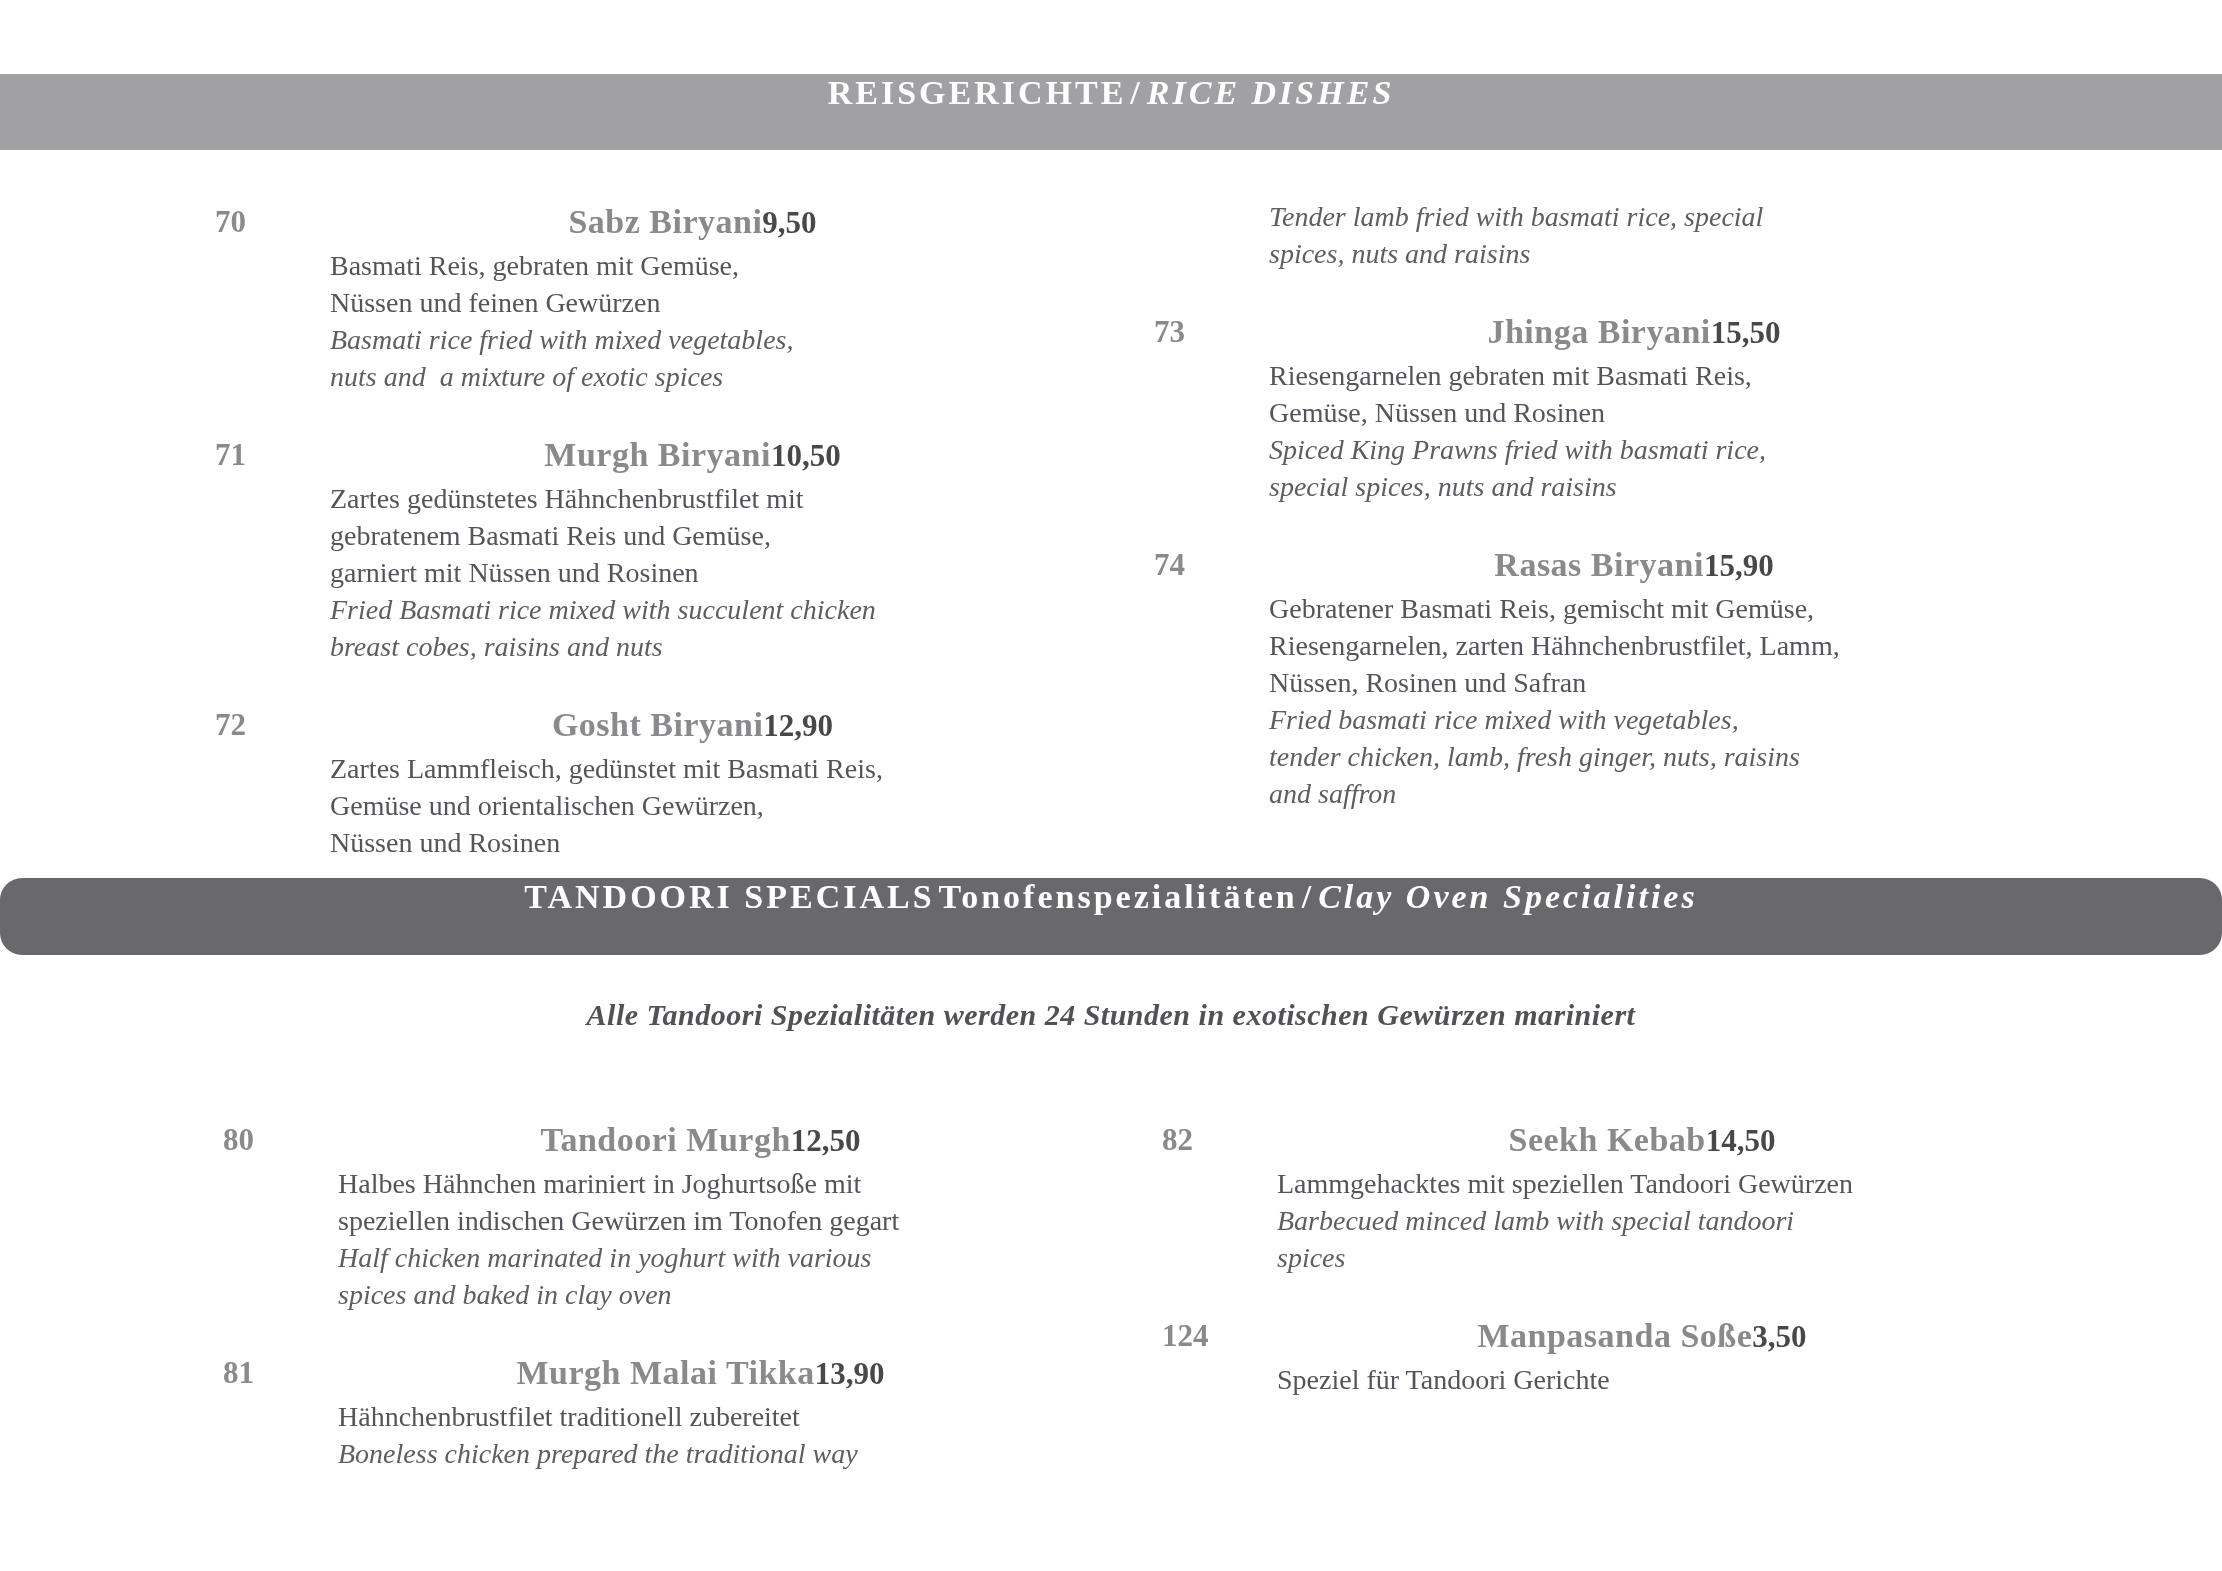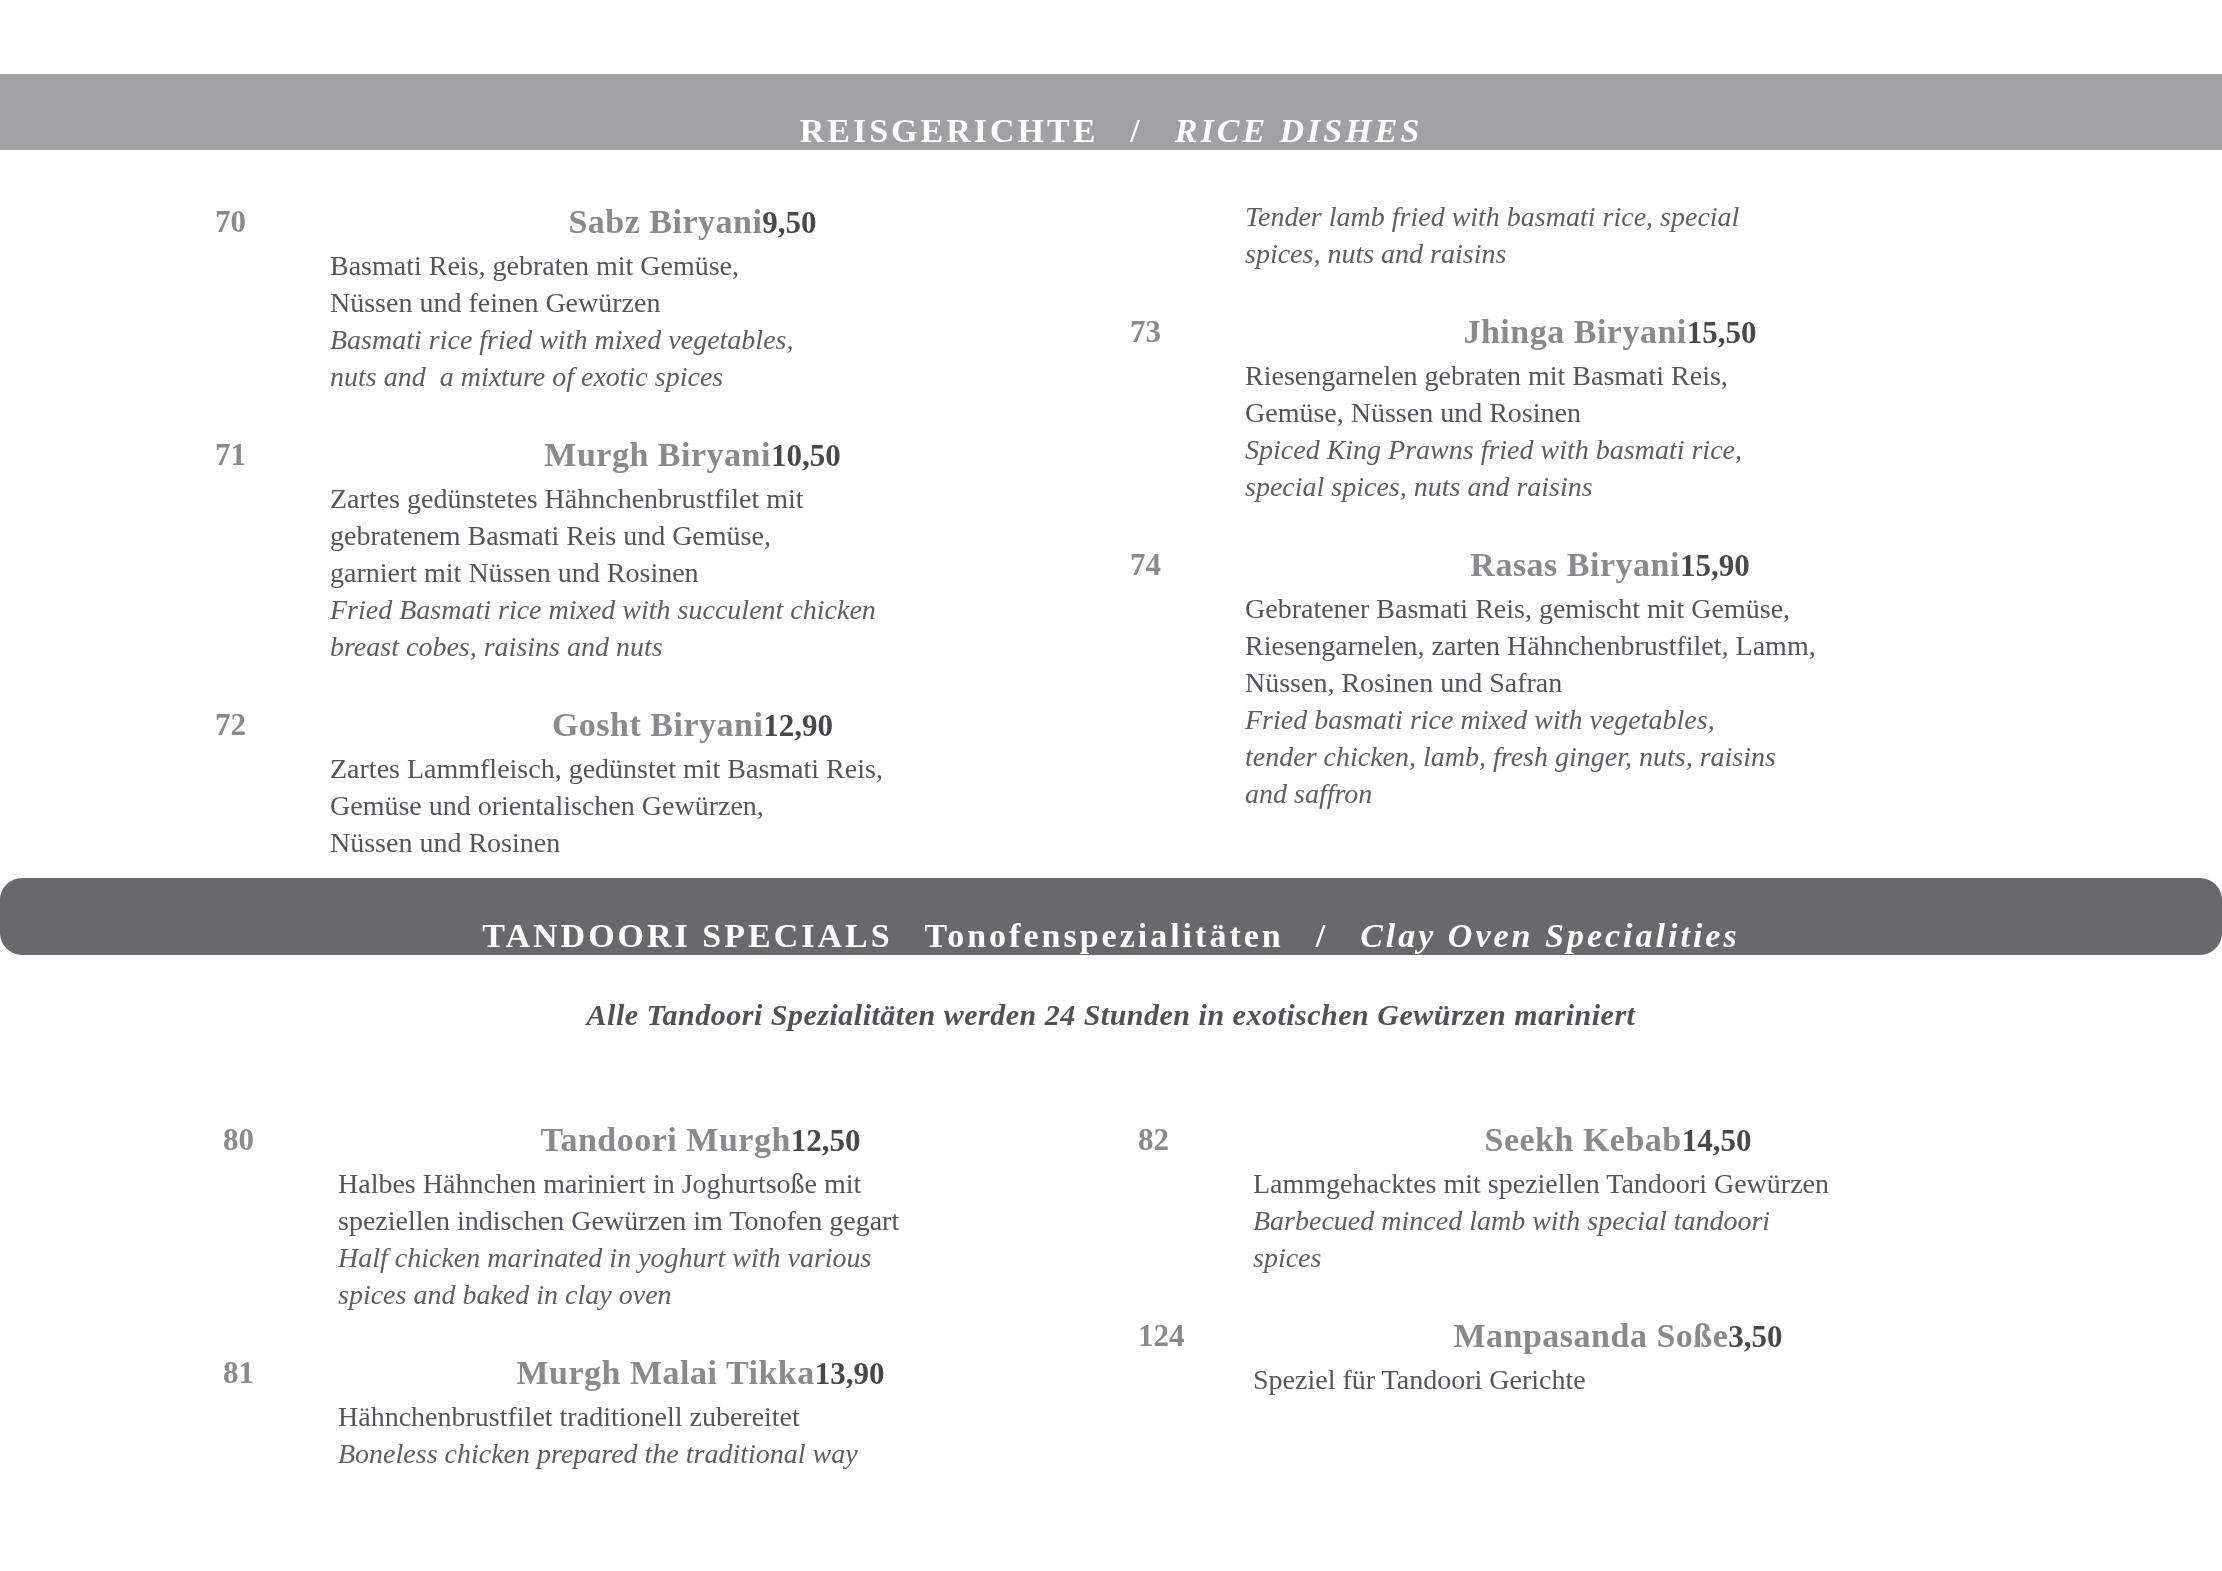--- a/index.html
+++ b/index.html
@@ -3,37 +3,37 @@
 <meta charset="utf-8">
 <style>
   html,body{margin:0;padding:0;}
   body{
     width:2222px;height:1571px;position:relative;background:#ffffff;
     font-family:"Liberation Serif","DejaVu Serif",serif;
     overflow:hidden;
   }
   .bar{
     position:absolute;left:0;width:100%;
-    display:flex;justify-content:center;align-items:flex-end;
+    display:flex;justify-content:center;align-items:flex-start;
     color:#ffffff;font-weight:bold;font-size:34px;letter-spacing:3px;
-    gap:32px;white-space:nowrap;
+    gap:4px;white-space:nowrap;
   }
   .bar-0{top:74px;height:76px;background:#a1a1a3;}
   .bar-1{top:878px;height:77px;background:#69696c;border-radius:22px;}
   .h-italic{font-style:italic;}
   .h-sep{font-weight:bold;}
   .note{
     position:absolute;top:998px;left:0;width:100%;text-align:center;
     font-style:italic;font-size:30px;color:#515156;letter-spacing:0.5px;font-weight:bold;
   }
   .content{position:absolute;left:0;width:100%;display:flex;align-items:flex-start;}
   .content-0{top:198px;}
   .content-1{top:1116px;padding-left:8px;}
   .col-left{margin-left:215px;width:840px;}
-  .col-right{margin-left:75px;width:845px;}
+  .col-right{margin-left:99px;width:845px;}
   .item{display:grid;grid-template-columns:115px 1fr;margin-bottom:36px;}
   .item-num{font-size:31px;font-weight:bold;color:#8a8a8c;line-height:48px;}
   .item-head{display:flex;justify-content:center;align-items:baseline;line-height:48px;}
   .item-name{font-size:34px;font-weight:bold;color:#8a8a8c;letter-spacing:0.5px;}
   .item-price{font-size:31px;font-weight:bold;color:#48484b;}
   .desc{font-size:28px;line-height:37px;color:#54545a;white-space:pre-wrap;}
   .desc.en{font-style:italic;color:#5e5e62;}
 </style>
 </head>
 <body>

